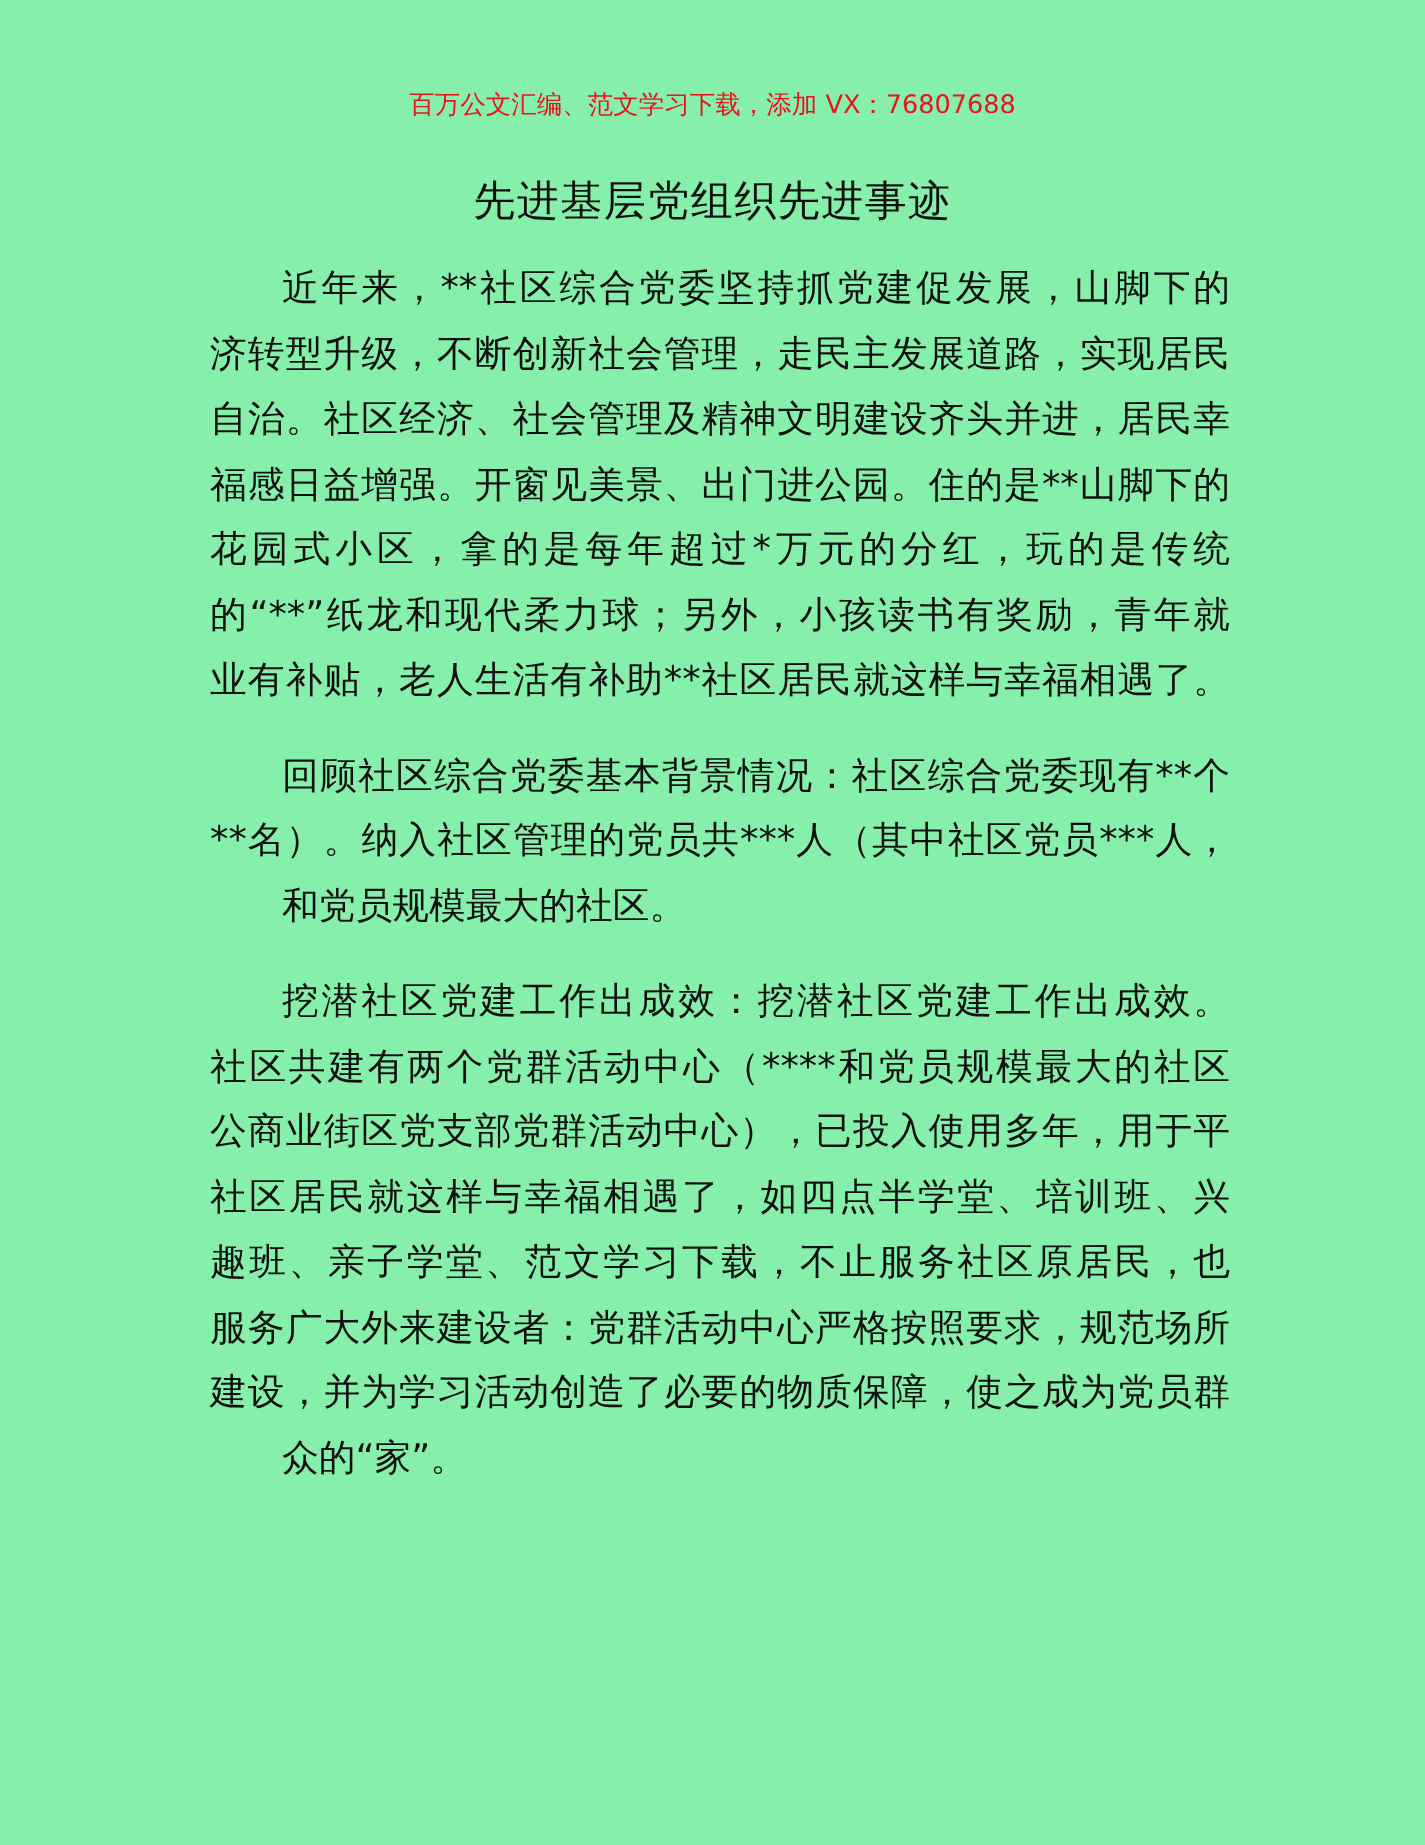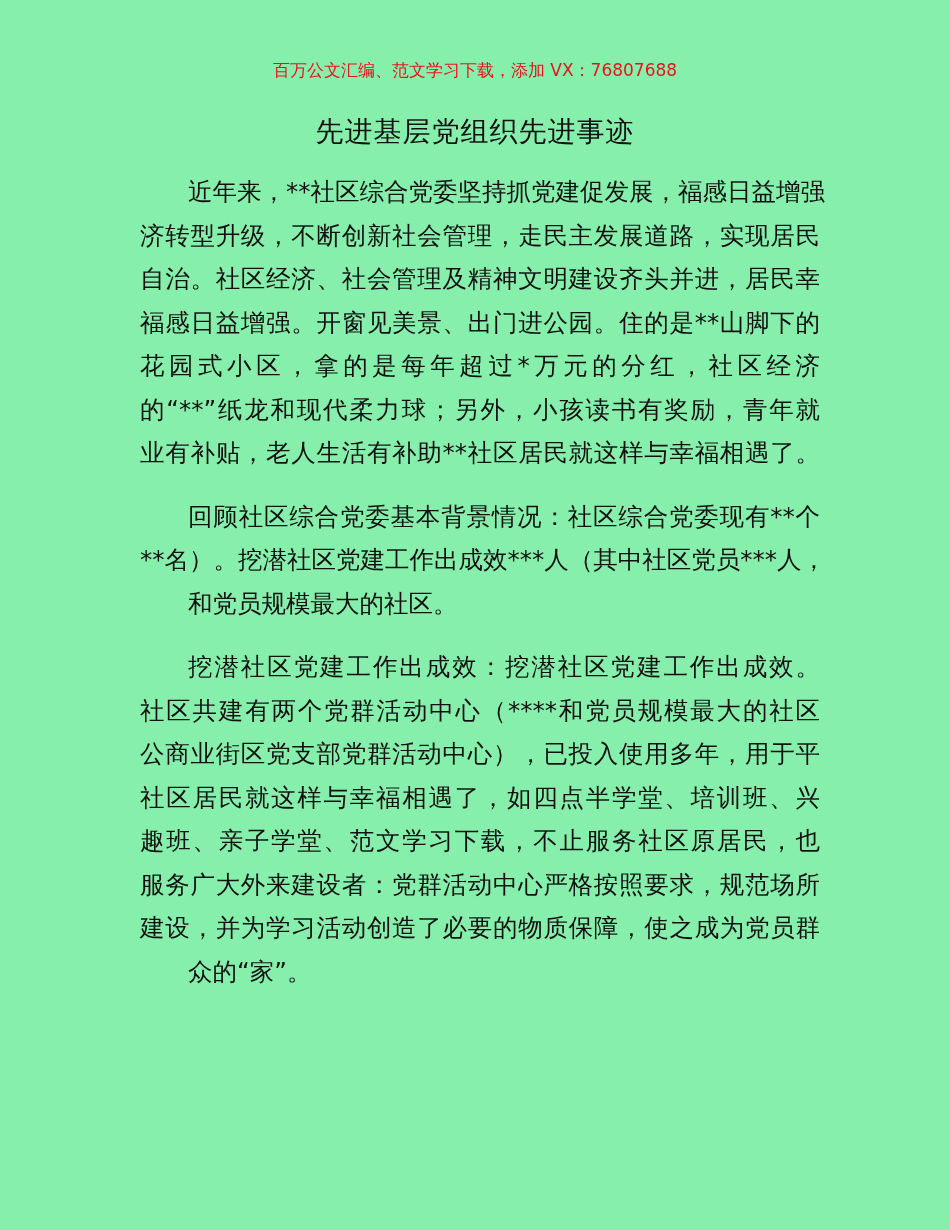--- a/index.html
+++ b/index.html
@@ -36,21 +36,20 @@
     .title {
       position: absolute;
       top: 112px;
       left: 0;
       width: 950px;
       text-align: center;
       font-size: 28px;
       line-height: 44px;
       color: #111111;
       letter-spacing: 1px;
-      font-family: Liberation Mono, monospace;
     }
     .body-text {
       position: absolute;
       left: 140px;
       width: 680px;
       top: 170px;
     }
     .para {
       margin: 0 0 20px 0;
     }
@@ -77,32 +76,32 @@
 
 <div class="page">
 
   <div class="watermark">百万公文汇编、范文学习下载，添加 VX：76807688</div>
 
   <div class="title">先进基层党组织先进事迹</div>
 
   <div class="body-text">
 
     <div class="para">
-      <span class="line indent">近年来，**社区综合党委坚持抓党建促发展，福感日益增强</span>
+      <span class="line indent">近年来，**社区综合党委坚持抓党建促发展，山脚下的</span>
       <span class="line">济转型升级，不断创新社会管理，走民主发展道路，实现居民</span>
       <span class="line">自治。社区经济、社会管理及精神文明建设齐头并进，居民幸</span>
       <span class="line">福感日益增强。开窗见美景、出门进公园。住的是**山脚下的</span>
-      <span class="line">花园式小区，拿的是每年超过*万元的分红，社区经济</span>
+      <span class="line">花园式小区，拿的是每年超过*万元的分红，玩的是传统</span>
       <span class="line">的“**”纸龙和现代柔力球；另外，小孩读书有奖励，青年就</span>
       <span class="line">业有补贴，老人生活有补助**社区居民就这样与幸福相遇了。</span>
     </div>
 
     <div class="para">
       <span class="line indent">回顾社区综合党委基本背景情况：社区综合党委现有**个</span>
-      <span class="line">**名）。挖潜社区党建工作出成效***人（其中社区党员***人，</span>
+      <span class="line">**名）。纳入社区管理的党员共***人（其中社区党员***人，</span>
       <span class="line last">和党员规模最大的社区。</span>
     </div>
 
     <div class="para">
       <span class="line indent">挖潜社区党建工作出成效：挖潜社区党建工作出成效。</span>
       <span class="line">社区共建有两个党群活动中心（****和党员规模最大的社区</span>
       <span class="line">公商业街区党支部党群活动中心），已投入使用多年，用于平</span>
       <span class="line">社区居民就这样与幸福相遇了，如四点半学堂、培训班、兴</span>
       <span class="line">趣班、亲子学堂、范文学习下载，不止服务社区原居民，也</span>
       <span class="line">服务广大外来建设者：党群活动中心严格按照要求，规范场所</span>

